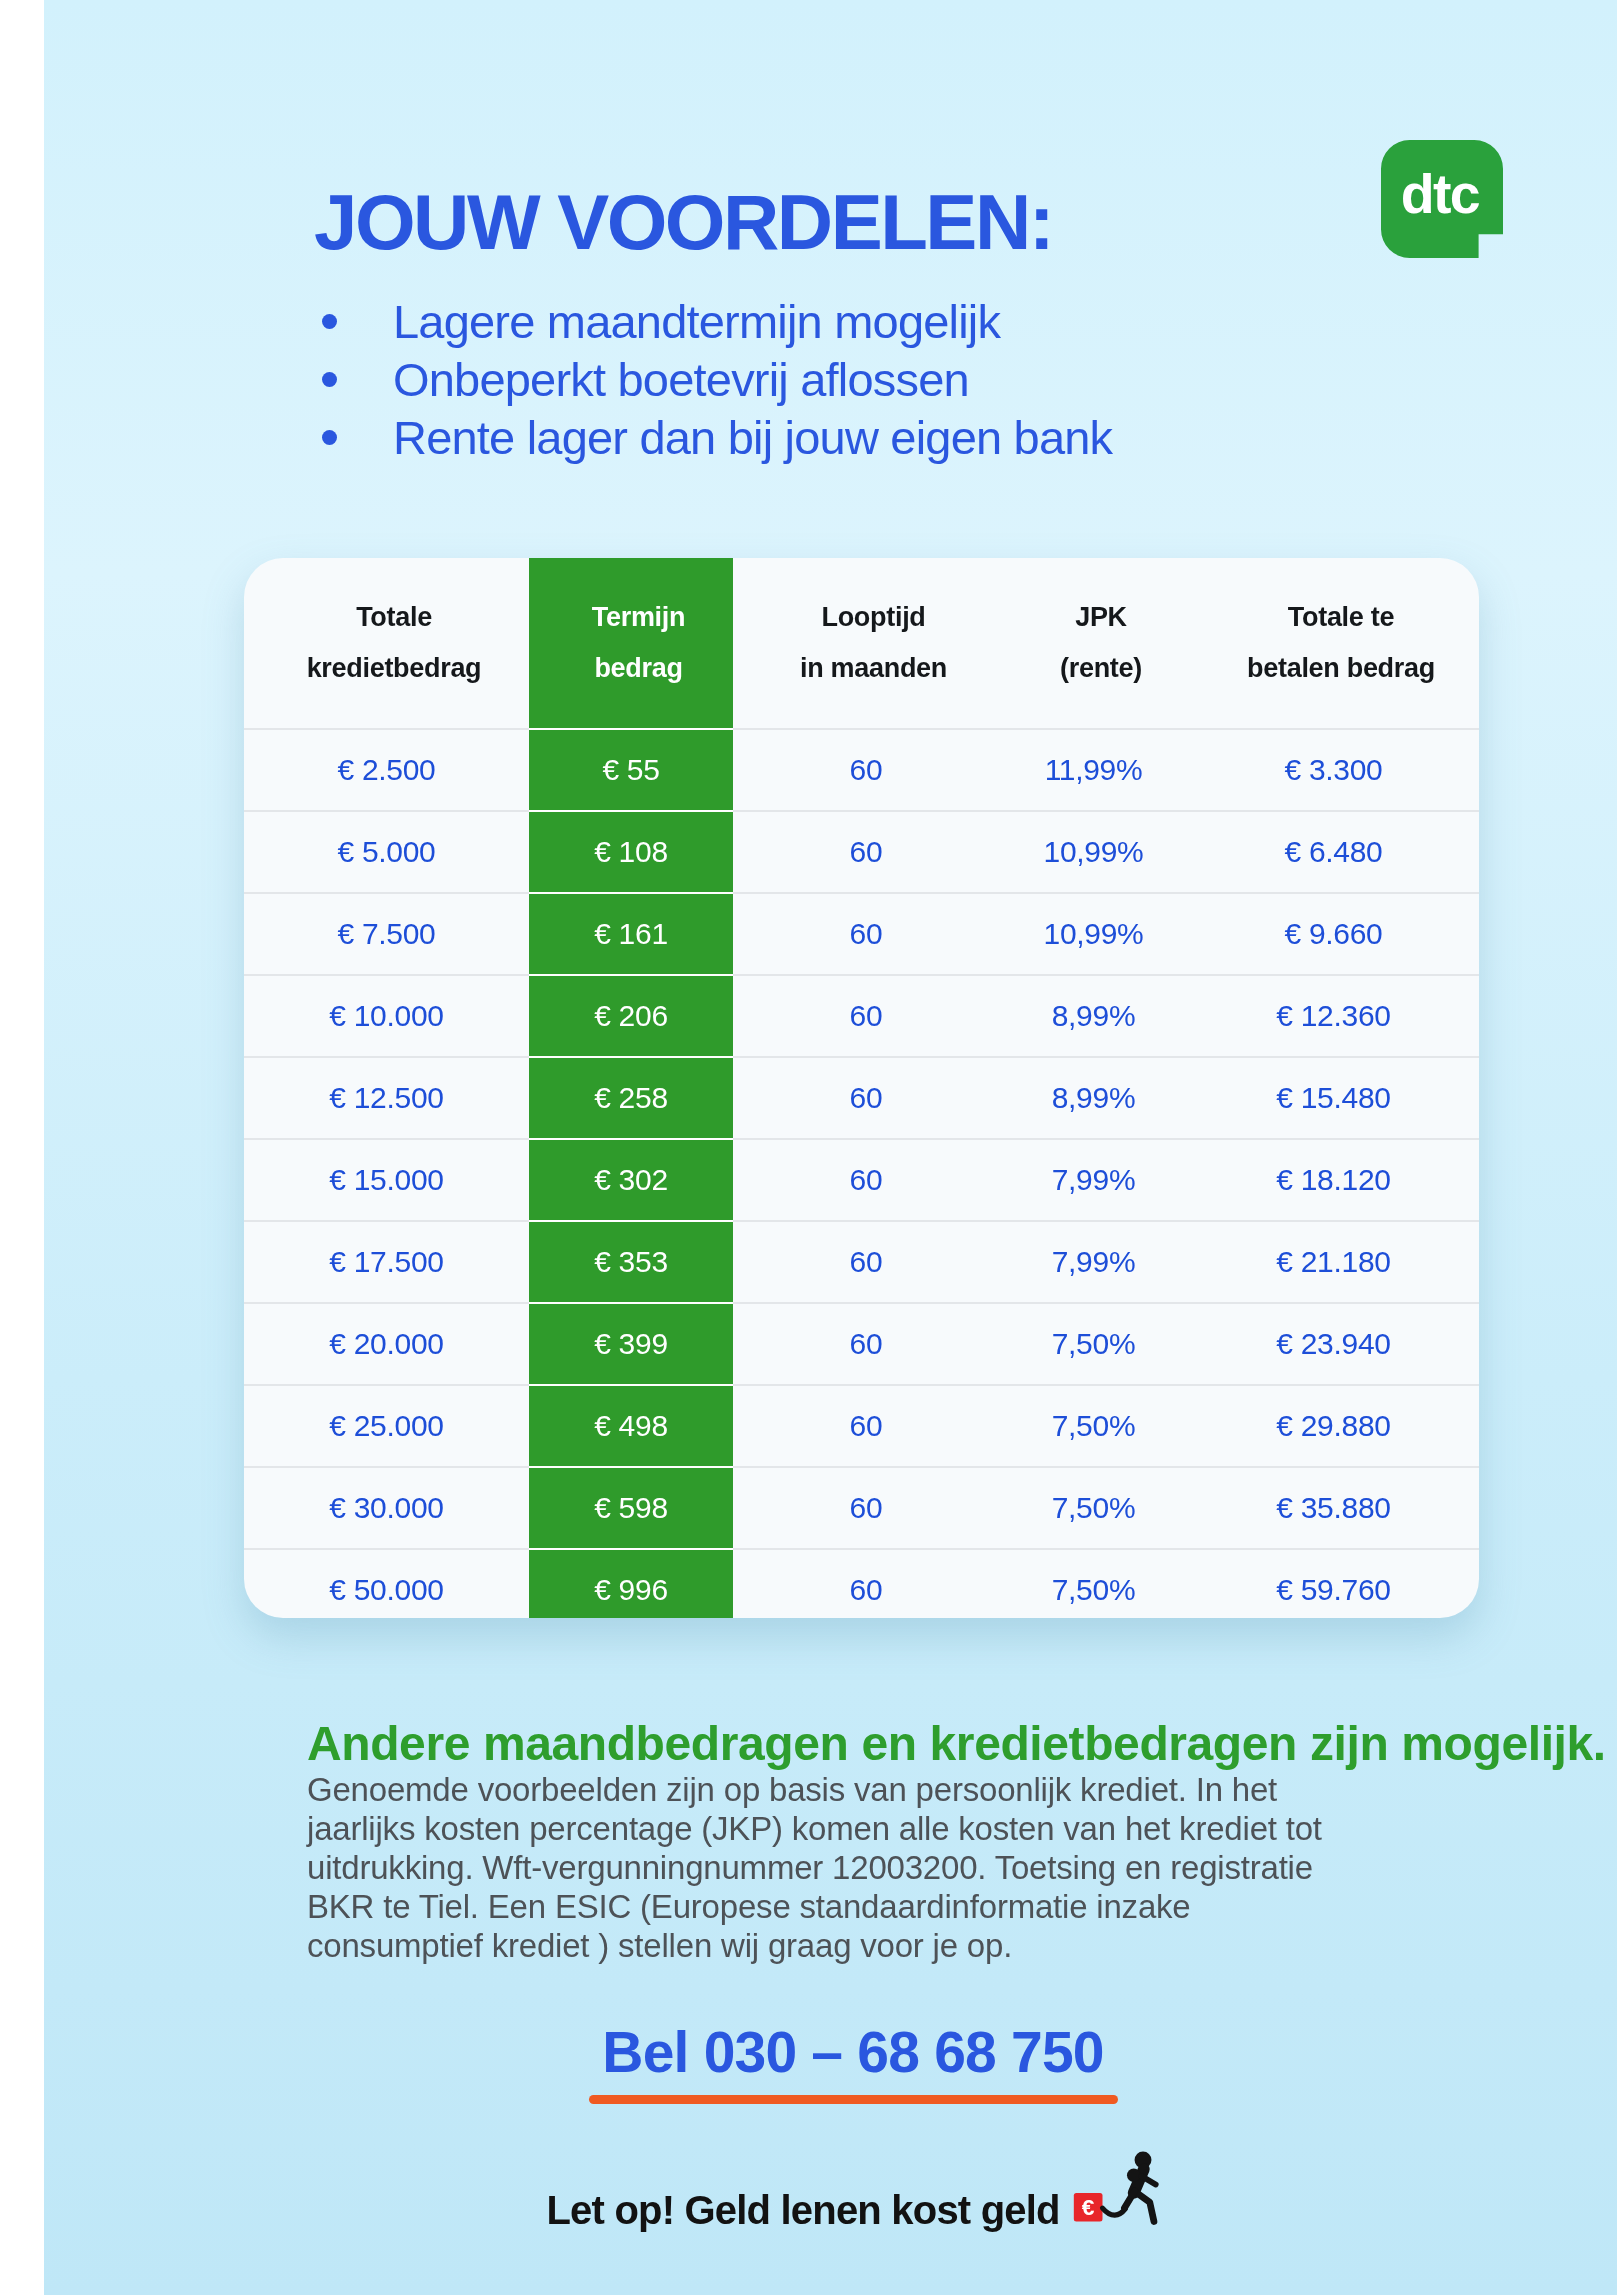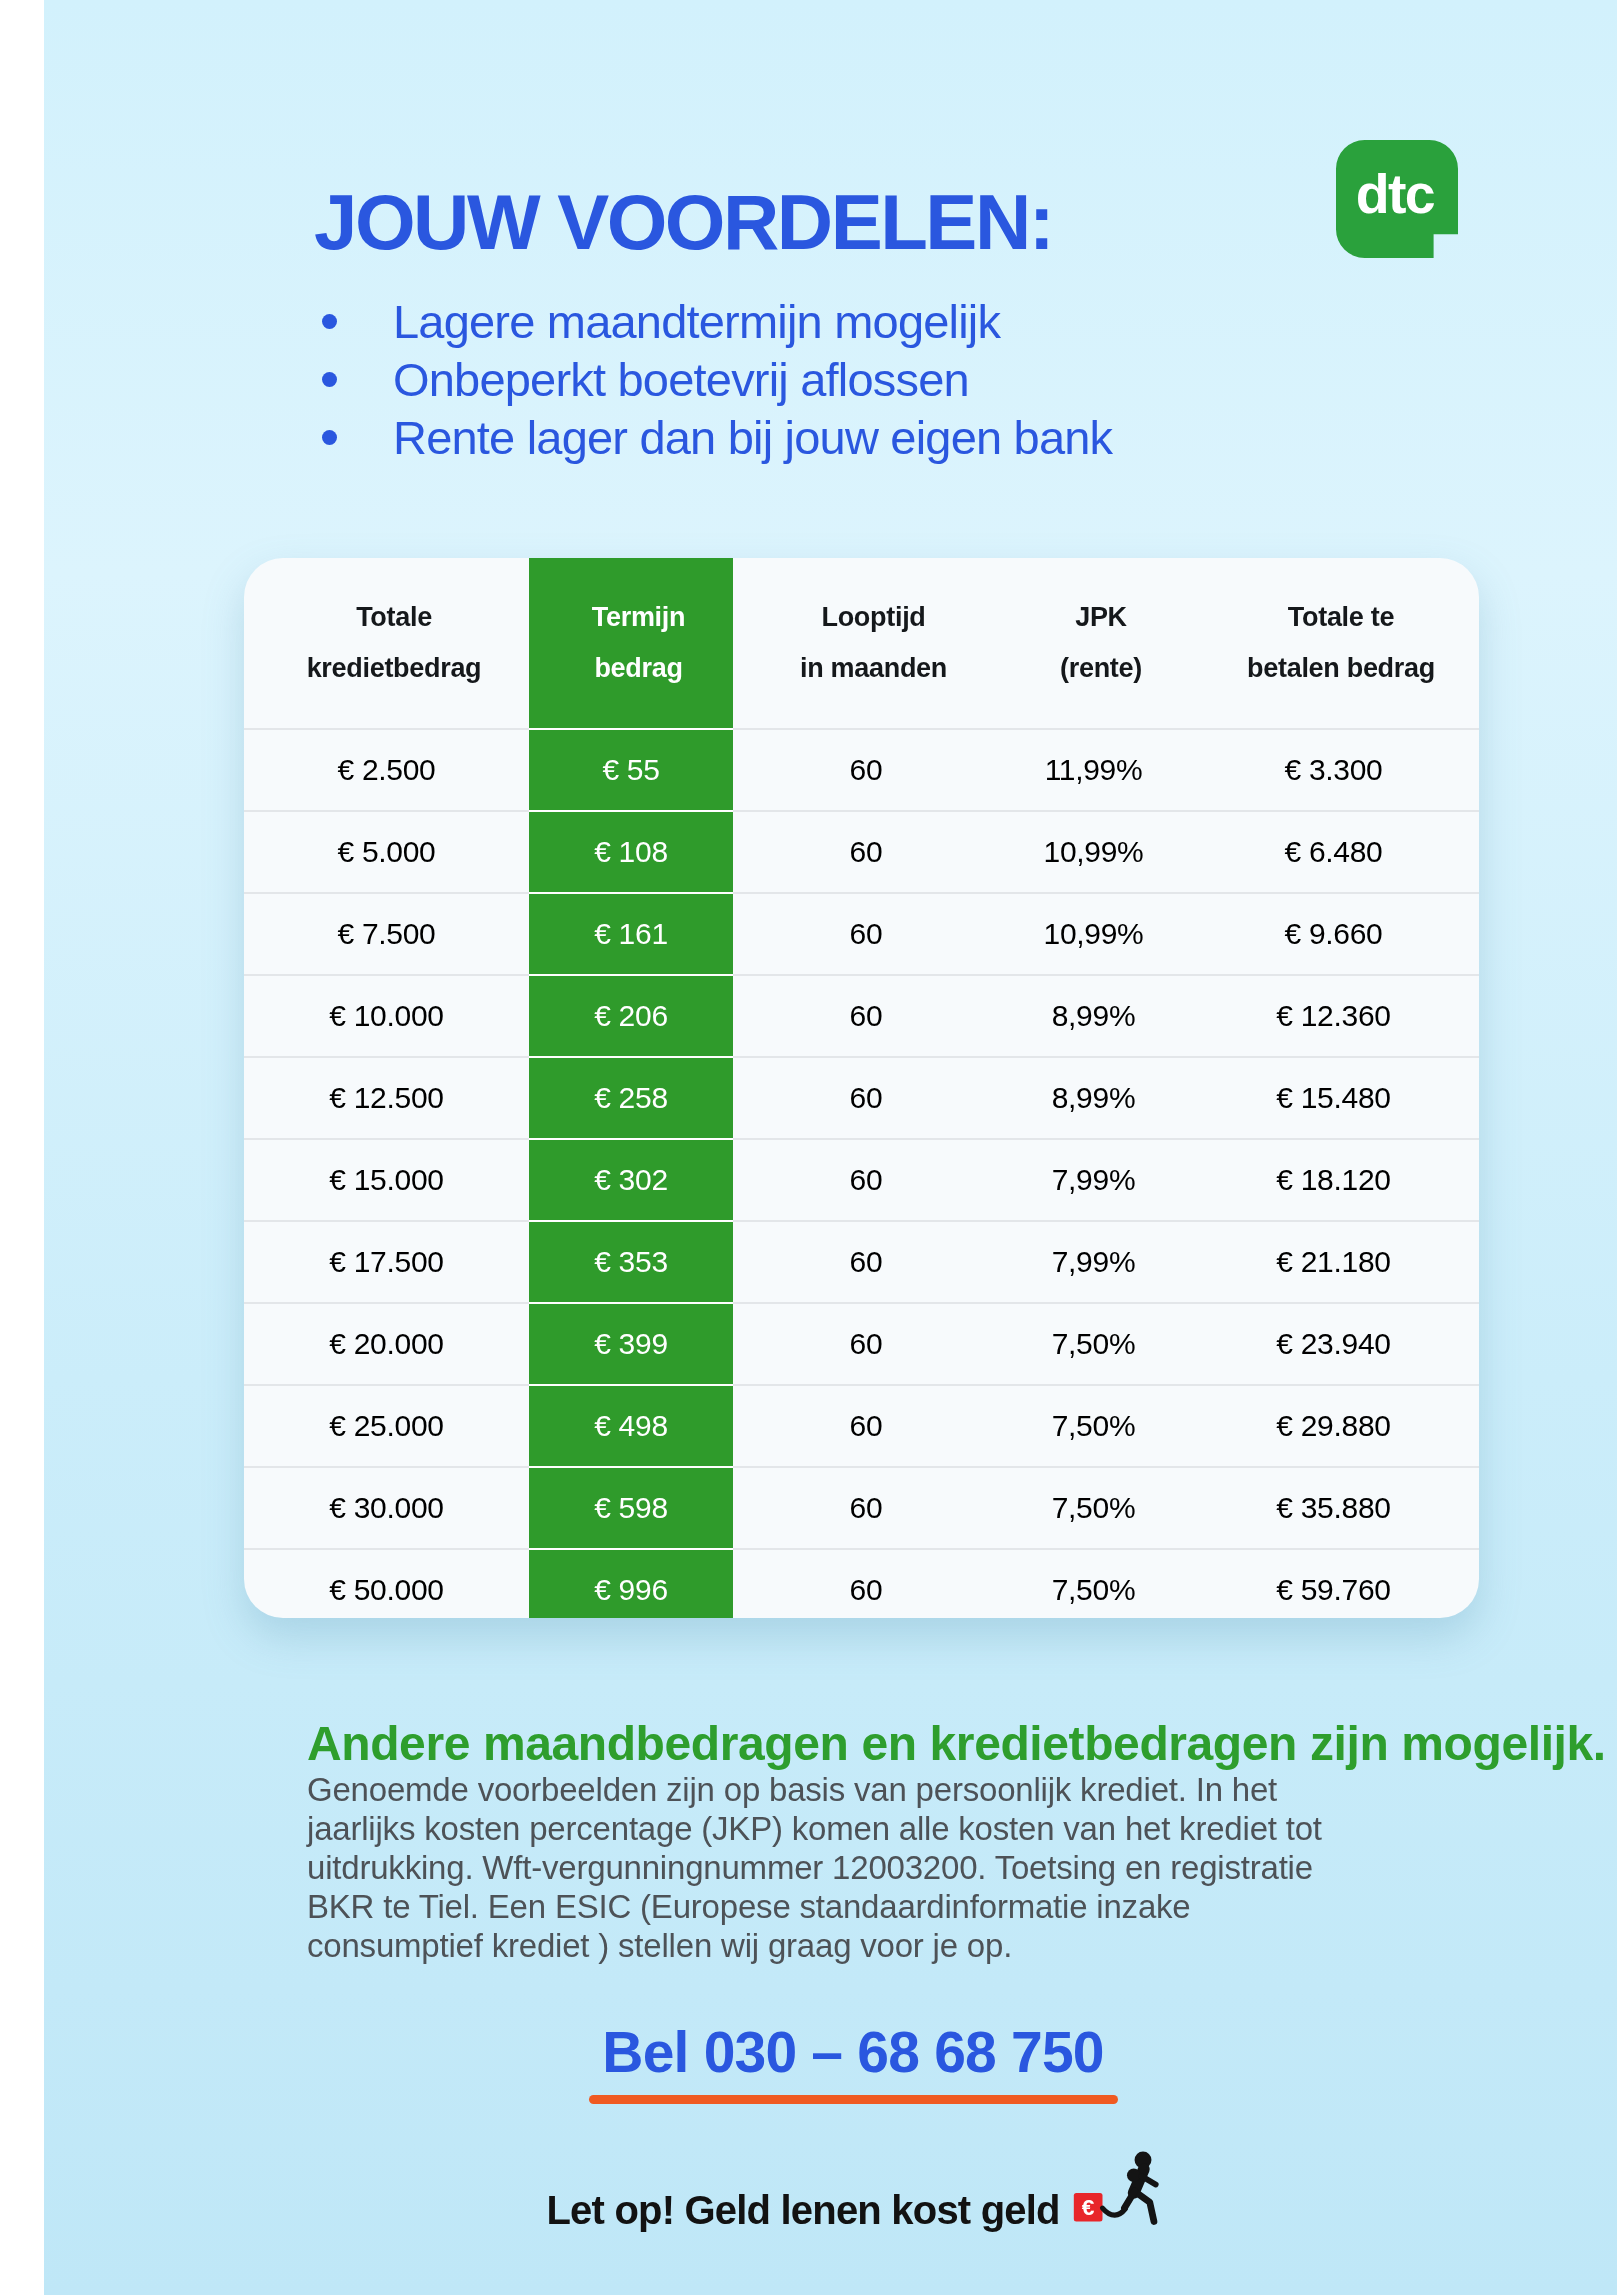--- a/index.html
+++ b/index.html
@@ -6,40 +6,40 @@
   body{font-family:"Liberation Sans",sans-serif;}
   #page{
     position:relative;width:1618px;height:2295px;overflow:hidden;
     background:linear-gradient(180deg,#d2f1fc 0%,#dcf4fd 25%,#cbedfa 60%,#bfe7f7 100%);
     margin-left:44px;
   }
   .title{
     position:absolute;left:270px;top:177px;
     font-size:78px;font-weight:bold;letter-spacing:-2.5px;color:#2a57df;
   }
-  .logo{position:absolute;left:1292px;top:140px;width:122px;height:84px;}
+  .logo{position:absolute;left:1337px;top:140px;width:122px;height:84px;}
   .bullets{position:absolute;left:278px;top:292px;list-style:none;margin:0;padding:0;}
   .bullets li{display:flex;align-items:center;height:58px;font-size:47px;color:#2a57df;letter-spacing:-0.8px;}
   .dot{width:15px;height:15px;border-radius:50%;background:#2a57df;margin-right:56px;flex:none;}
 
   .card{
     position:absolute;left:200px;top:558px;width:1235px;height:1060px;
     background:#f7fafc;border-radius:39px;overflow:hidden;
     box-shadow:0 18.5px 40px rgba(90,150,180,.28);
   }
   .green-strip{position:absolute;left:285px;top:0;width:204px;height:100%;background:#2f9b2b;z-index:0;}
   table{position:relative;z-index:1;width:100%;border-collapse:collapse;table-layout:fixed;}
   th{
     height:168px;vertical-align:middle;text-align:center;
     font-size:27px;font-weight:bold;color:#15181b;line-height:51px;
     border-bottom:2.5px solid #e3e6e9;letter-spacing:-0.3px;
   }
   th .l{display:block;padding-left:15px;}
   td{
-    height:78px;text-align:center;font-size:30px;color:#000000;
+    height:78px;text-align:center;font-size:30px;color:#1d4ed8;
     border-bottom:2.5px solid #e3e6e9;letter-spacing:-0.3px;
   }
   .on-green{color:#ffffff !important;border-bottom-color:#ffffff !important;}
   tbody tr:last-child td{border-bottom:none;}
 
   .subheading{
     position:absolute;left:263px;top:1716px;
     font-size:48px;font-weight:bold;color:#2e9e2d;letter-spacing:-0.4px;
   }
   .disclaimer{

